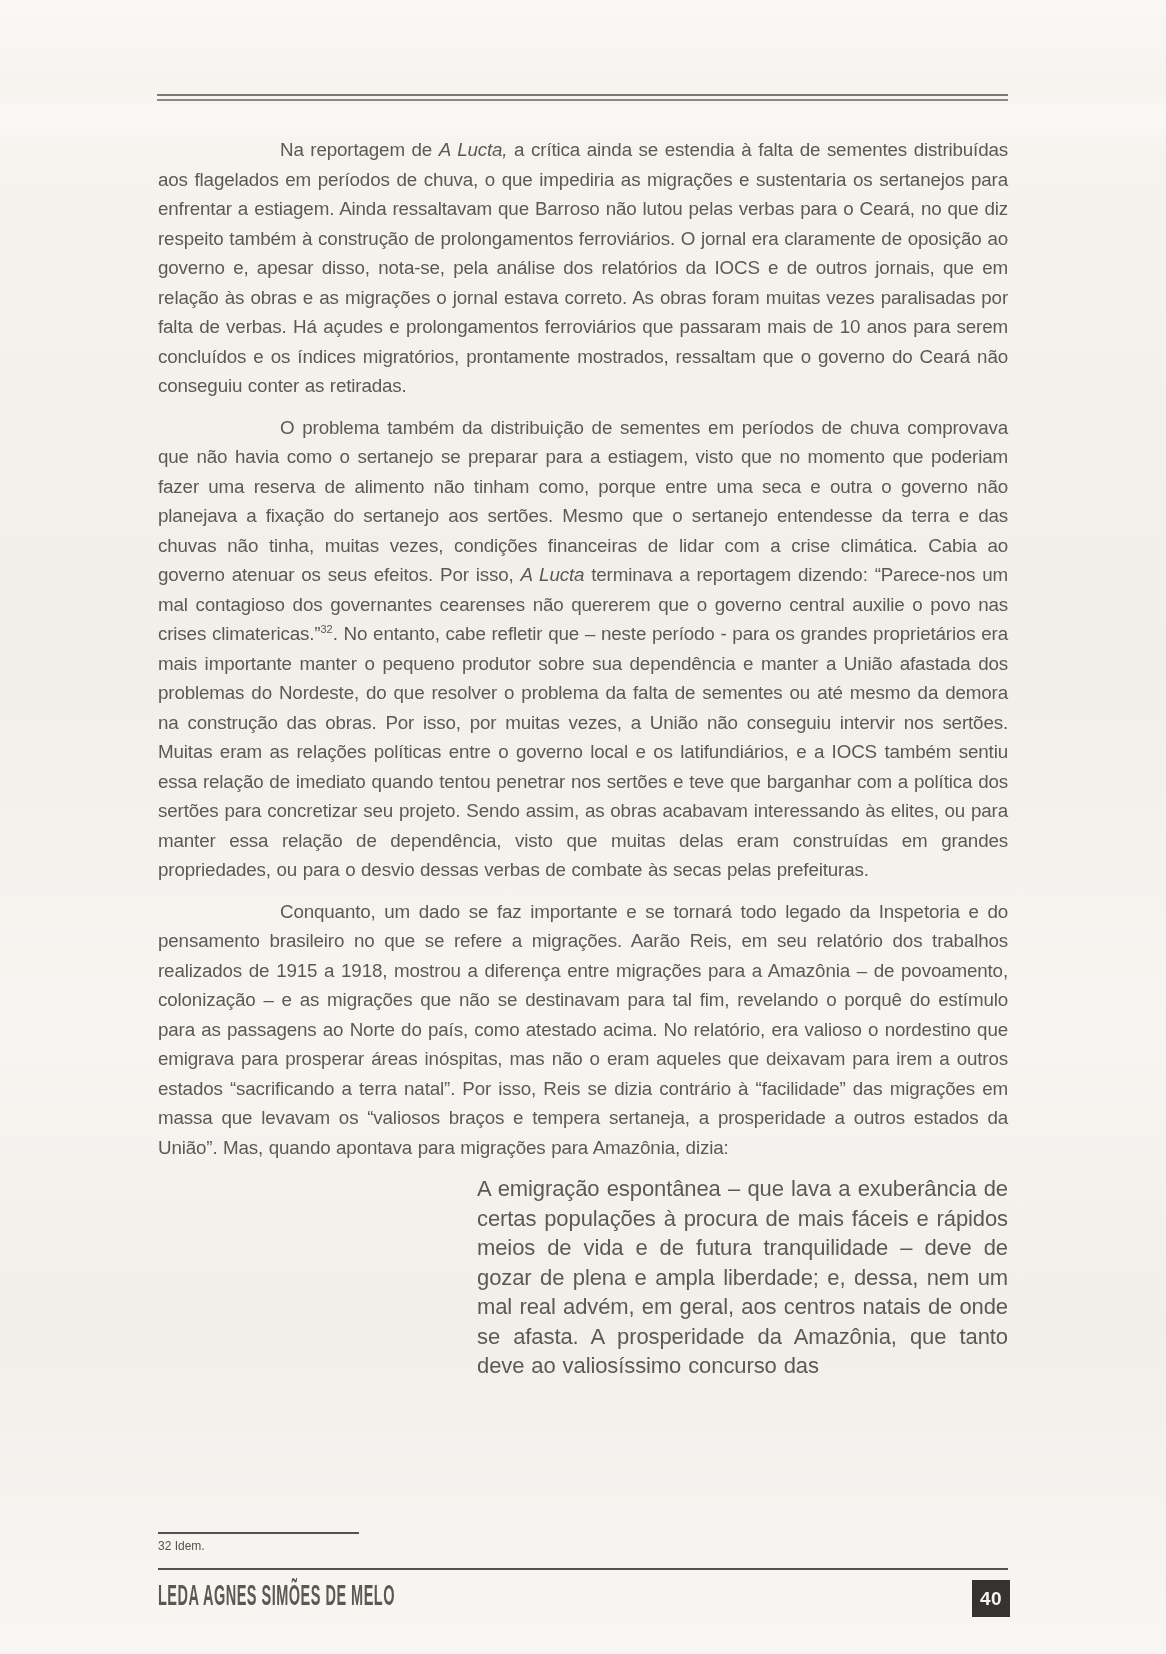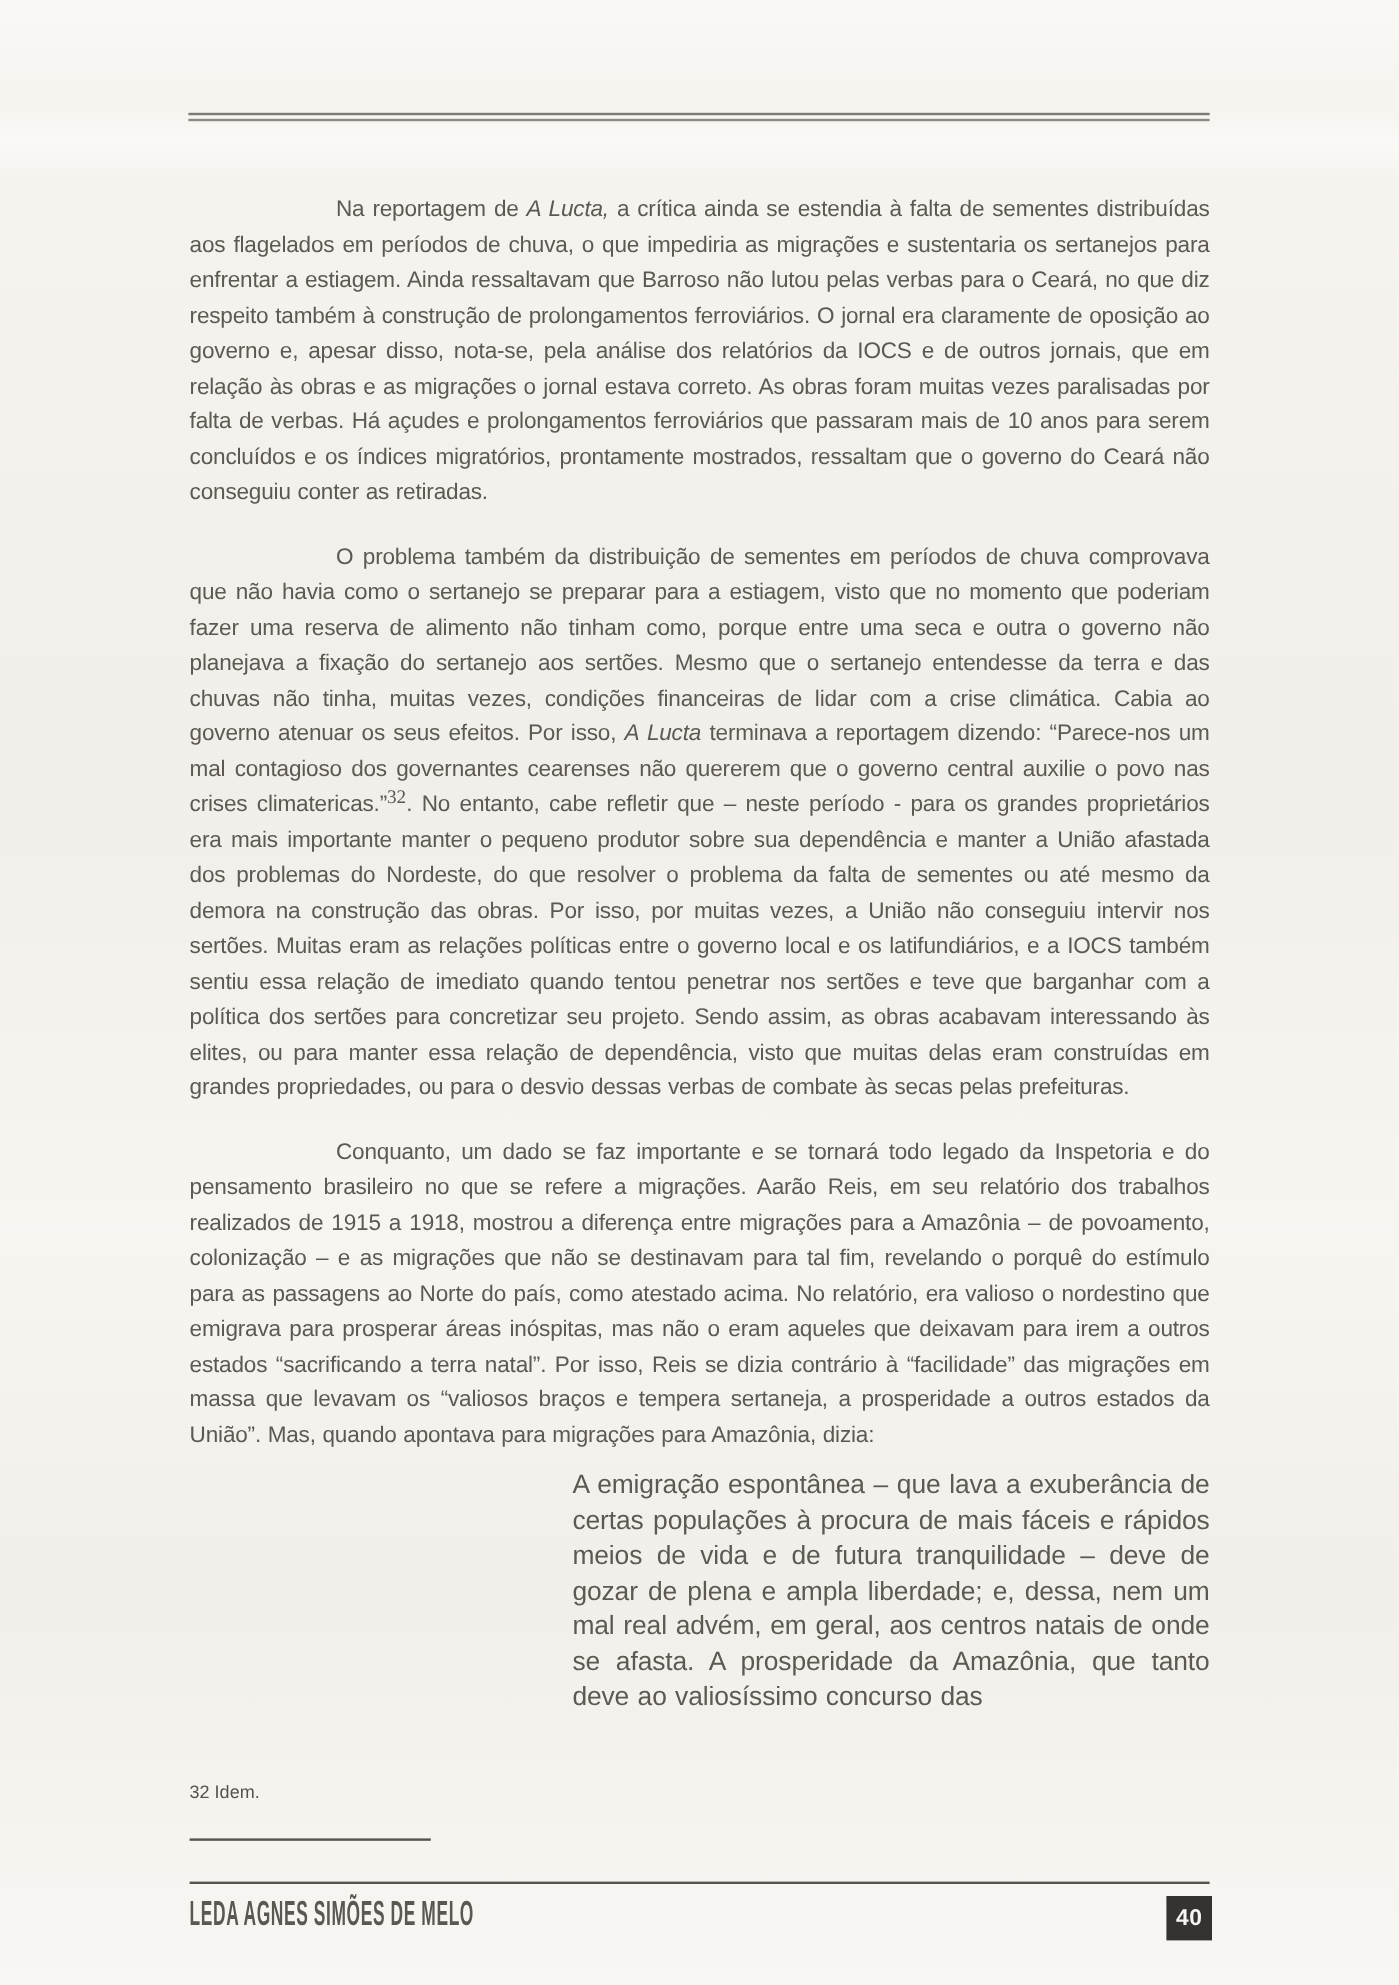--- a/index.html
+++ b/index.html
@@ -38,48 +38,47 @@
     left: 158px; width: 850px; top: 135px;
   }
   p.body {
     margin: 0 0 12px 0;
     font-size: 18.8px;
     line-height: 29.5px;
     text-align: justify;
     letter-spacing: -0.15px;
     word-spacing: 0.5px;
   }
-  p.body.indent { text-indent: 122px; margin-top: 24px; }
+  p.body.indent { text-indent: 122px; }
   p.quote {
     margin: 12px 0 0 319px;
     font-size: 22px;
     line-height: 29.5px;
     text-align: justify;
     letter-spacing: -0.1px;
     word-spacing: 1px;
   }
   em { font-style: italic; }
   sup {
-    font-size: 16px;
+    font-size: 11px;
     line-height: 0;
     vertical-align: 7px;
     letter-spacing: 0;
-    font-family: Liberation Serif, serif;
   }
 
   
   .footnote-sep {
     position: absolute;
     left: 158px; top: 1532px; width: 201px;
     border-top: 2px solid var(--rule-color, #55534d);
   }
   .footnote {
     position: absolute;
-    left: 158px; top: 1485px;
-    font-size: 15px;
+    left: 158px; top: 1539px;
+    font-size: 12px;
     color: var(--rule-color, #55534d);
   }
 
   
   .footer-rule {
     position: absolute;
     left: 158px; top: 1568px; width: 850px;
     border-top: 2px solid var(--rule-color, #55534d);
   }
   .footer-author {

